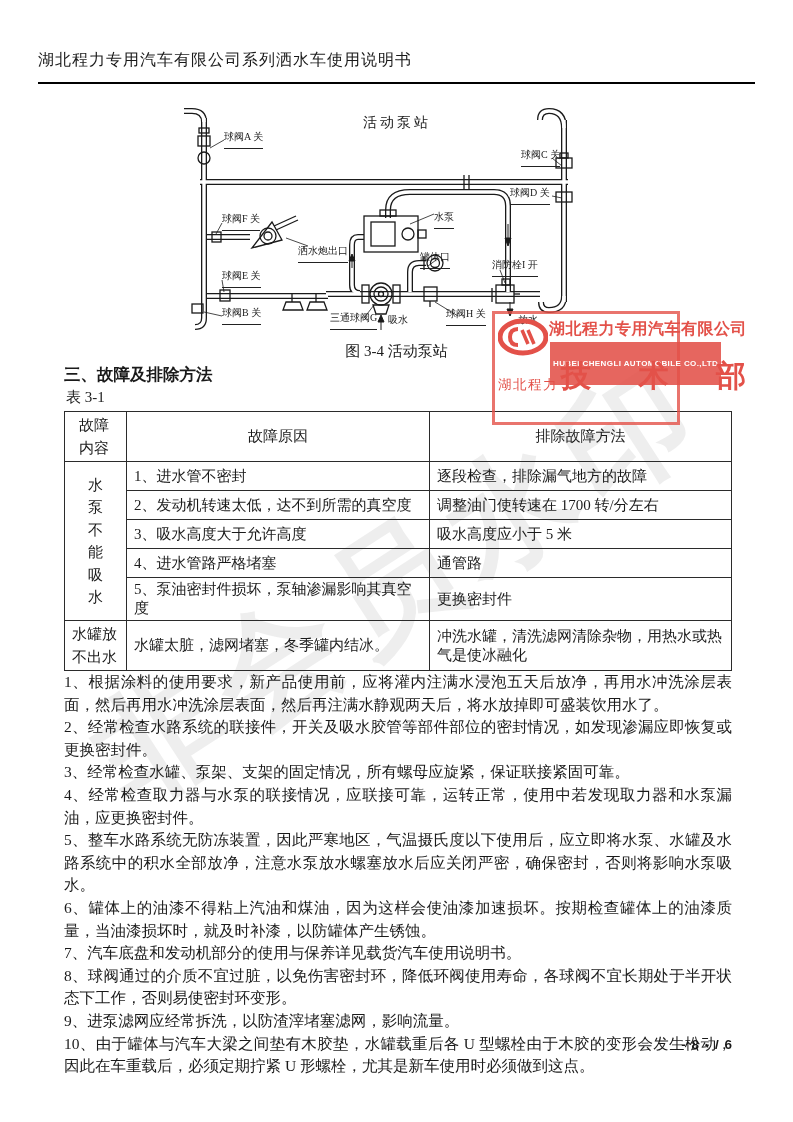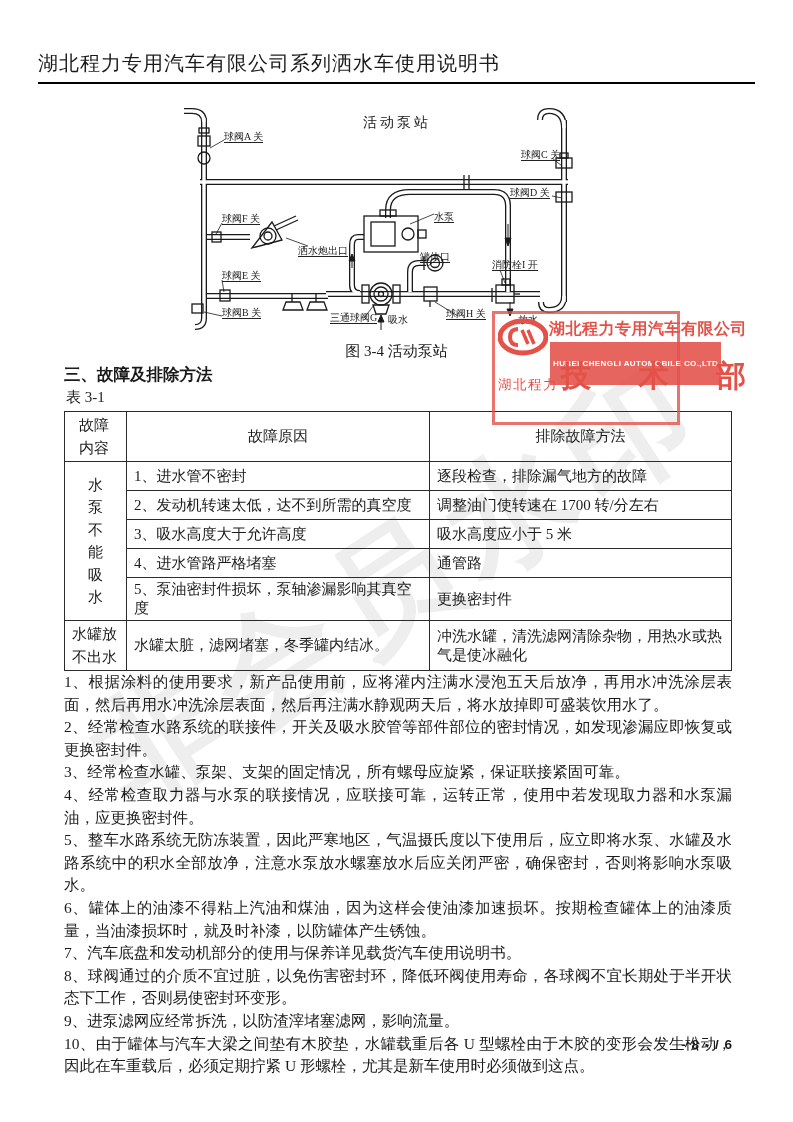--- a/index.html
+++ b/index.html
@@ -4,28 +4,28 @@
 <style>
   html,body { margin:0; padding:0; background:#9a9a9a; }
   .page {
     position:relative; width:793px; height:1122px; margin:0 auto;
     background:#ffffff; overflow:hidden;
     font-family:"Liberation Serif","DejaVu Serif",serif; color:#1a1a1a;
   }
   
   .doc-header {
     position:absolute; top:50px; left:38px; right:38px; height:32px;
-    border-bottom:2px solid #000; font-size:20px; letter-spacing:1px;
+    border-bottom:2px solid #000; font-size:16px; letter-spacing:1px;
   }
   
   .diagram { position:absolute; left:158px; top:106px; width:585px; height:242px; }
   .diagram svg { position:absolute; left:0; top:0; }
   .dlabel {
     position:absolute; font-size:10px; line-height:1.1; white-space:nowrap;
-    border-bottom:1px solid #222; padding-bottom:0;
+    border-bottom:1px solid #222; padding-bottom:6px;
   }
   .dlabel.nound { border-bottom:none; }
   .dtitle { position:absolute; left:205px; top:8px; font-size:14px; letter-spacing:3px; }
   .caption { position:absolute; top:342px; left:0; width:100%; text-align:center; font-size:15px; }
   
   .stamp {
     position:absolute; left:492px; top:311px; width:188px; height:114px;
     border:3px solid rgba(227,81,73,.8); box-sizing:border-box; color:#e35149; z-index:5;
   }
   .stamp-logo { position:absolute; left:3px; top:4px; width:50px; height:38px; }

